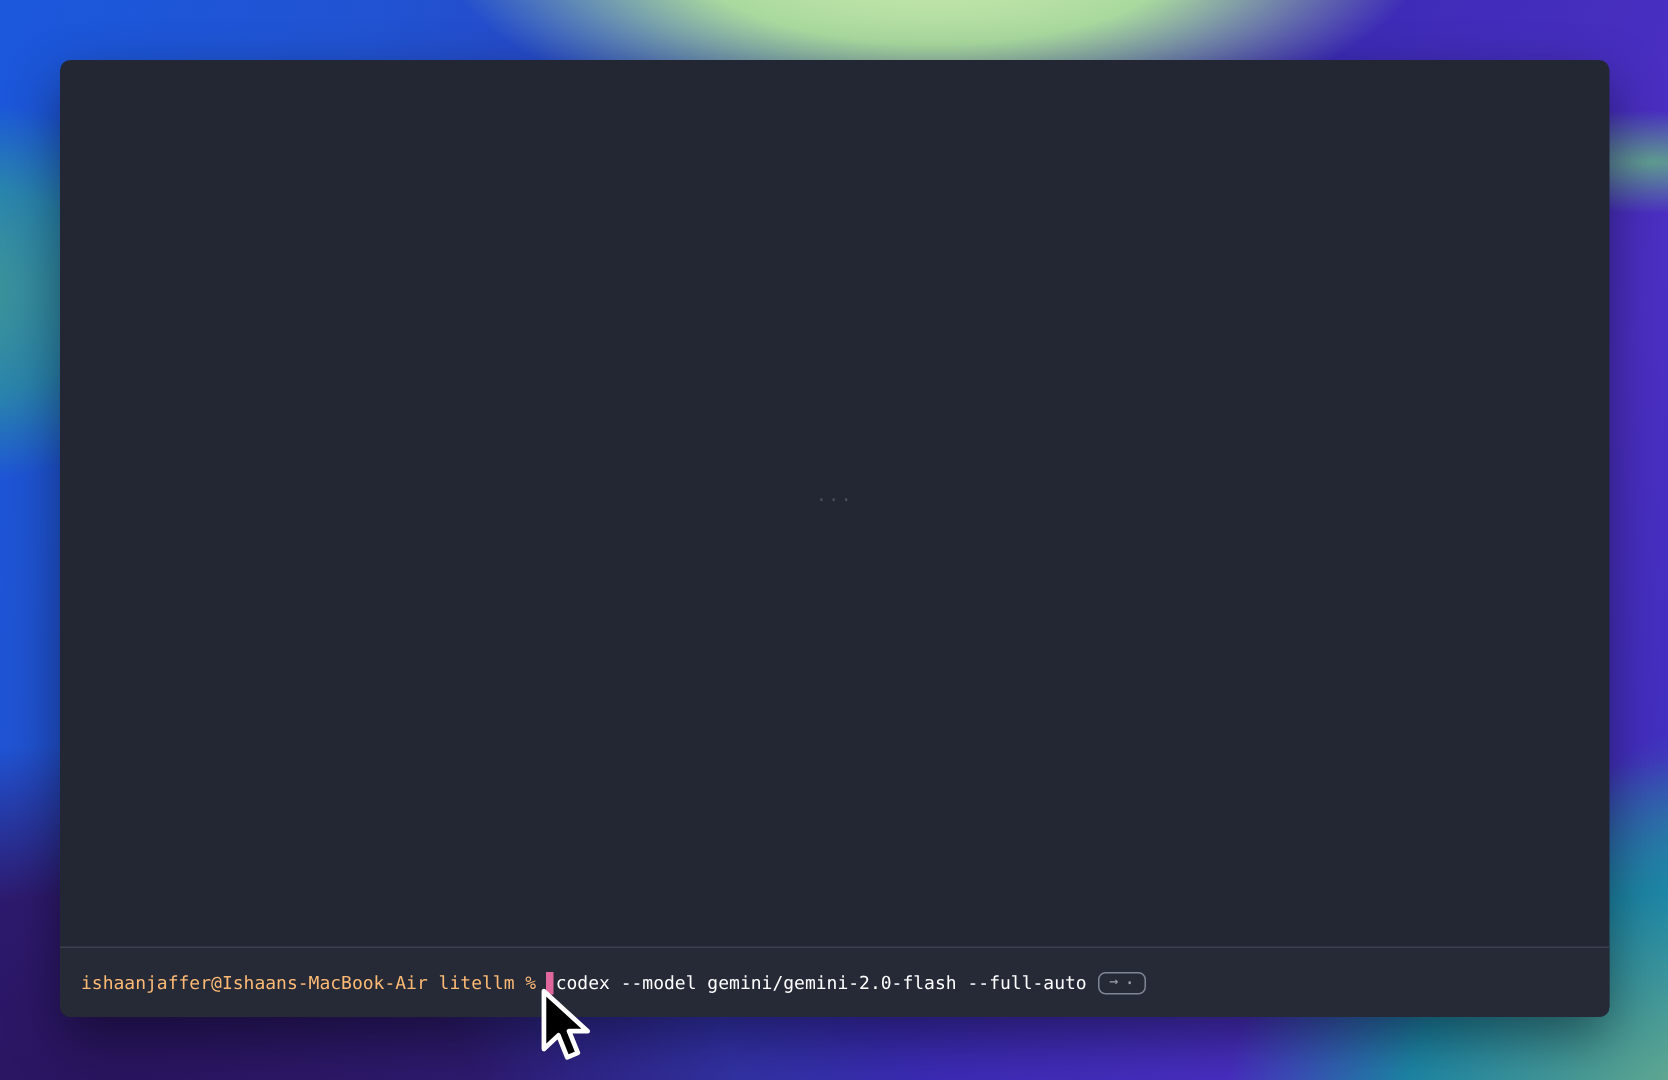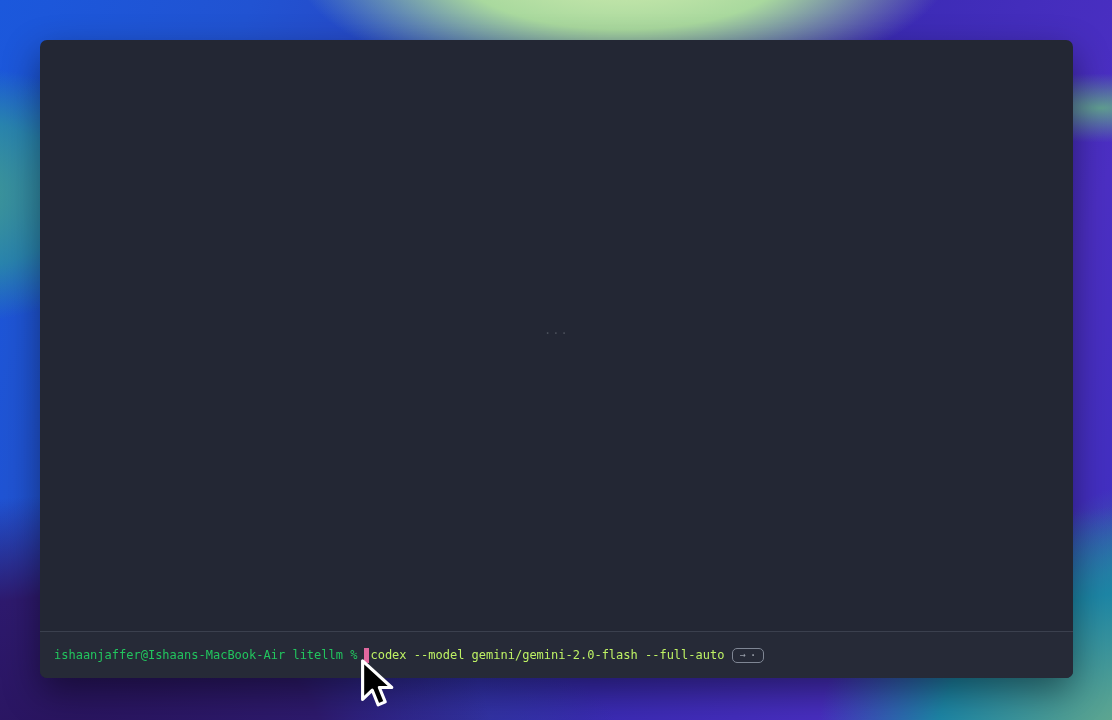--- a/index.html
+++ b/index.html
@@ -64,31 +64,31 @@
     height: 47px;
     background: #262a37;
     border-top: 1px solid #3b404e;
     display: flex;
     align-items: center;
     padding-left: 14px;
     font-size: 12px;
     white-space: pre;
   }
 
-  .prompt-prefix { color: #22c55e; }
+  .prompt-prefix { color: #fdba74; }
 
   .caret {
     display: inline-block;
     width: 5px; height: 15px;
     margin: 0 1px 0 7px;
     background: #e0679e;
     vertical-align: middle;
   }
 
-  .suggestion { color: #bef264; }
+  .suggestion { color: #ffffff; }
 
   .accept-hint-badge {
     display: inline-flex;
     align-items: center;
     gap: 4px;
     margin-left: 8px;
     height: 15px;
     padding: 0 6px;
     border: 1px solid #7f8694;
     border-radius: 5px;

